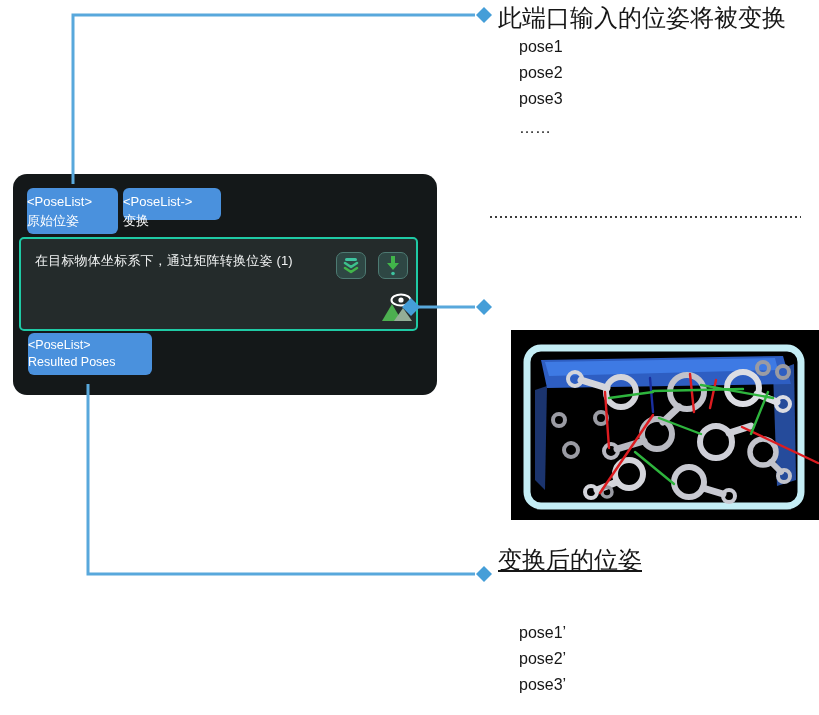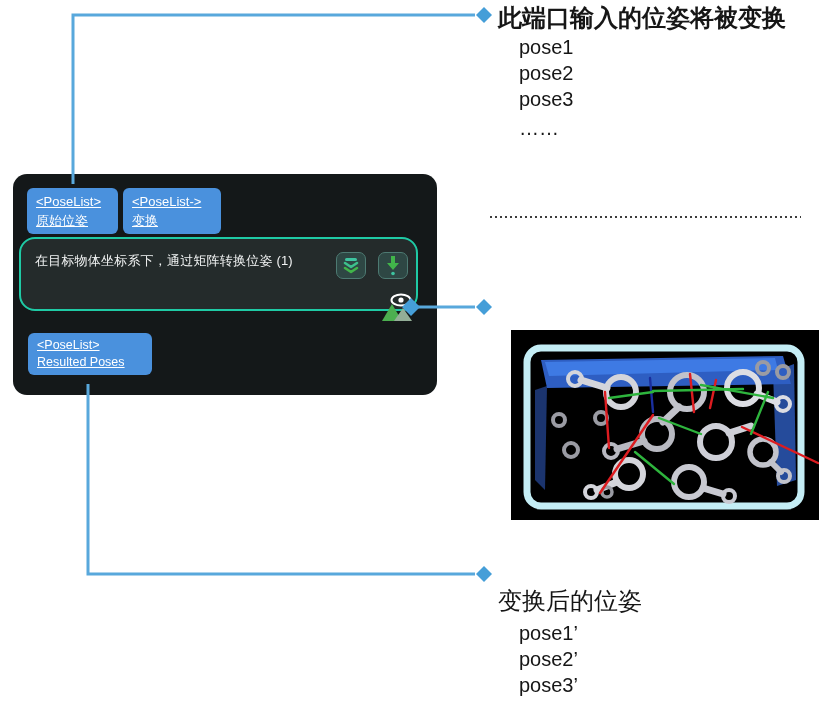--- a/index.html
+++ b/index.html
@@ -8,44 +8,44 @@
   .canvas { position:relative; width:819px; height:715px; background:#ffffff; overflow:hidden; }
 
   svg.overlay { position:absolute; left:0; top:0; width:819px; height:715px; pointer-events:none; }
   #connectors-under { z-index:1; }
   #connectors-over  { z-index:6; }
 
   
   .node { position:absolute; left:13px; top:174px; width:424px; height:221px;
           background:#141819; border-radius:14px; z-index:2; }
   .tab { position:absolute; background:#4a91dd; color:#ffffff; border-radius:6px;
-         font-size:13px; line-height:19px; padding:4px 9px; white-space:nowrap;text-decoration:underline; }
+         font-size:13px; line-height:19px; padding:4px 0; white-space:nowrap; }
   .tab .t-type { display:block; }
   .tab .t-label { display:block; }
   .tab-in1 { left:14px; top:14px; width:91px; height:46px; }
-  .tab-in2 { left:110px; top:14px; width:98px; height:46px; }
+  .tab-in2 { left:110px; top:14px; width:98px; height:32px; }
   .tab-out { left:15px; top:159px; width:124px; height:42px; font-size:12.5px; line-height:17px; }
 
-  .node-body { position:absolute; left:6px; top:63px; width:399px; height:74px;
-               background:#242b2b; border:2px solid #1fcaa5; border-radius:16px; }
+  .node-body { position:absolute; left:6px; top:63px; width:399px; height:94px;
+               background:#242b2b; border:2px solid #1fcaa5; border-radius:5px; }
   .step-desc { position:absolute; left:14px; top:13px; font-size:13px; color:#f2f4f4; letter-spacing:.2px; }
   .btn { position:absolute; top:13px; width:30px; height:27px; background:#2e4744;
          border:1px solid #4d7a72; border-radius:7px; display:flex; align-items:center; justify-content:center; }
   .btn-collapse { left:315px; }
   .btn-run { left:357px; }
   .eye-wrap { position:absolute; left:359px; top:52px; width:36px; height:36px; }
 
   
   .ann-title { position:absolute; font-size:24px; color:#161616; white-space:nowrap; z-index:3; }
-  .ann-input-title  { left:498px; top:2px;font-weight:bold; }
+  .ann-input-title  { left:498px; top:2px; }
   .ann-vis-title    { left:498px; top:293px; }
-  .ann-output-title { left:498px; top:585px; }
+  .ann-output-title { left:498px; top:544px;text-decoration:underline; }
 
   .pose-list { position:absolute; list-style:none; z-index:3; }
-  .pose-list li { font-size:20px; color:#161616; line-height:26px; }
+  .pose-list li { font-size:16px; color:#161616; line-height:26px; }
   .pose-list li.dots { margin-top:3px; }
   .pose-list-input  { left:519px; top:34px; }
   .pose-list-output { left:519px; top:620px; }
 
   .separator { position:absolute; left:490px; top:216px; width:311px; height:2px; z-index:3;
                background-image:repeating-linear-gradient(to right,#3c3c3c 0 2px,transparent 2px 5px); }
 
   .pc-image { position:absolute; left:511px; top:330px; width:308px; height:190px; z-index:3; }
 </style>
 </head>

